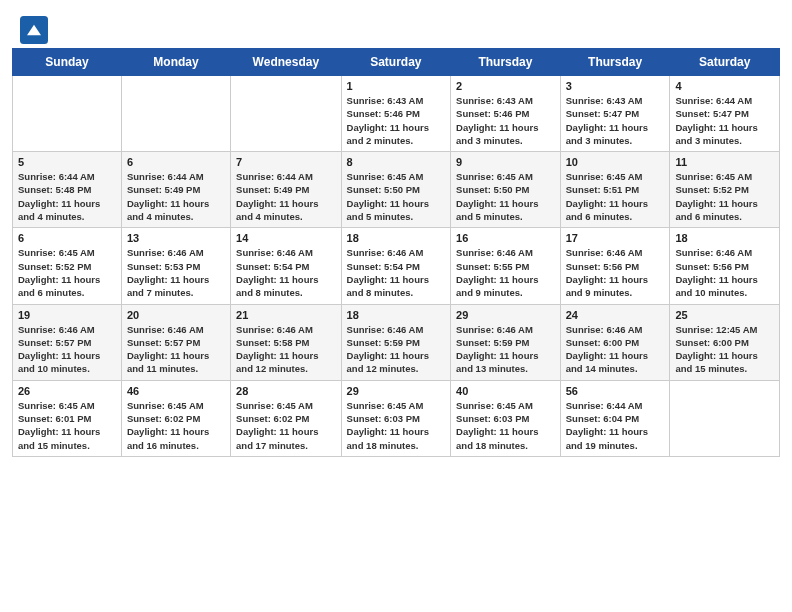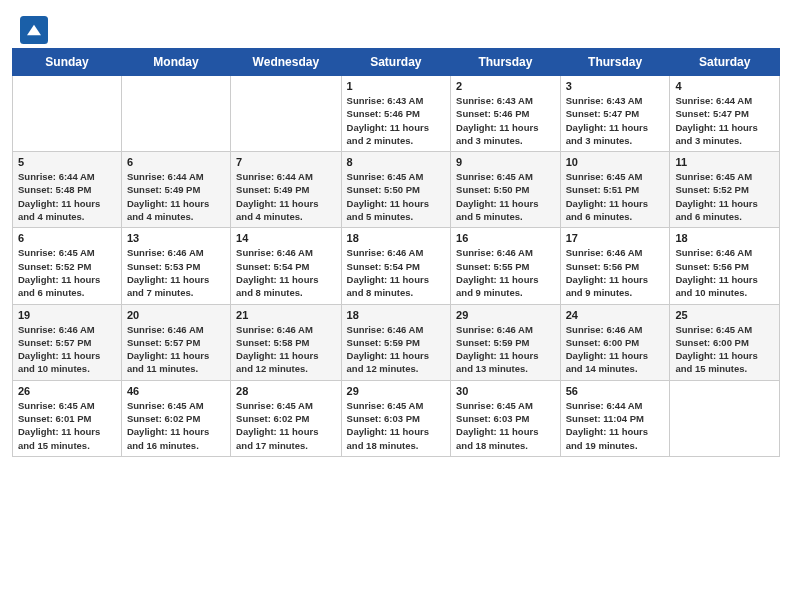--- a/index.html
+++ b/index.html
@@ -270,21 +270,21 @@
 Daylight: 11 hours and 13 minutes.</div>
         </td>
         <td>
           <div class="day-num">24</div>
           <div class="day-info">Sunrise: 6:46 AM
 Sunset: 6:00 PM
 Daylight: 11 hours and 14 minutes.</div>
         </td>
         <td>
           <div class="day-num">25</div>
-          <div class="day-info">Sunrise: 6:45 AM
+          <div class="day-info">Sunrise: 12:45 AM
 Sunset: 6:00 PM
 Daylight: 11 hours and 15 minutes.</div>
         </td>
       </tr>
       <tr>
         <td>
           <div class="day-num">26</div>
           <div class="day-info">Sunrise: 6:45 AM
 Sunset: 6:01 PM
 Daylight: 11 hours and 15 minutes.</div>
@@ -301,27 +301,27 @@
 Sunset: 6:02 PM
 Daylight: 11 hours and 17 minutes.</div>
         </td>
         <td>
           <div class="day-num">29</div>
           <div class="day-info">Sunrise: 6:45 AM
 Sunset: 6:03 PM
 Daylight: 11 hours and 18 minutes.</div>
         </td>
         <td>
-          <div class="day-num">30</div>
+          <div class="day-num">40</div>
           <div class="day-info">Sunrise: 6:45 AM
 Sunset: 6:03 PM
 Daylight: 11 hours and 18 minutes.</div>
         </td>
         <td>
           <div class="day-num">56</div>
           <div class="day-info">Sunrise: 6:44 AM
-Sunset: 11:04 PM
+Sunset: 6:04 PM
 Daylight: 11 hours and 19 minutes.</div>
         </td>
         <td class="empty"></td>
       </tr>
     </tbody>
 </table>
 
 </body></html>

